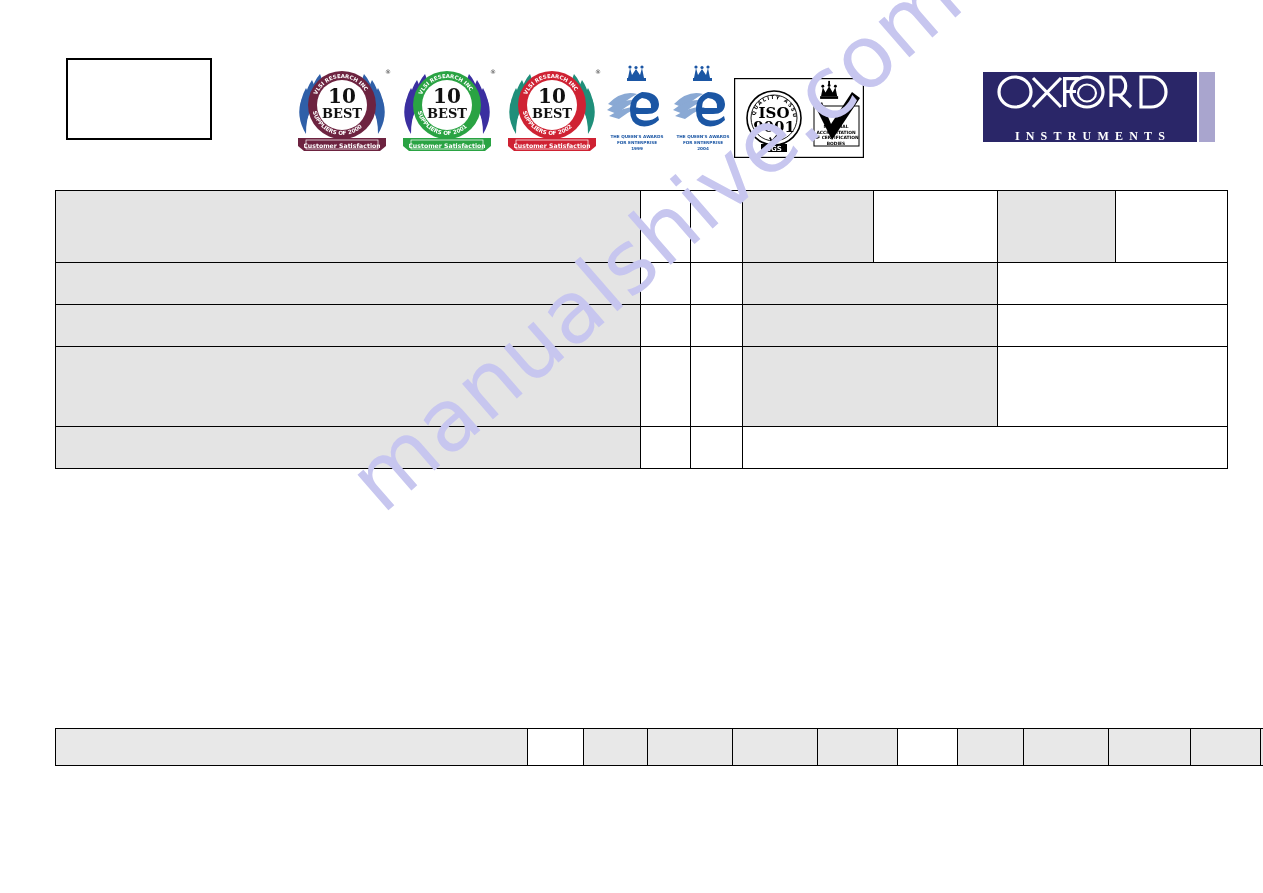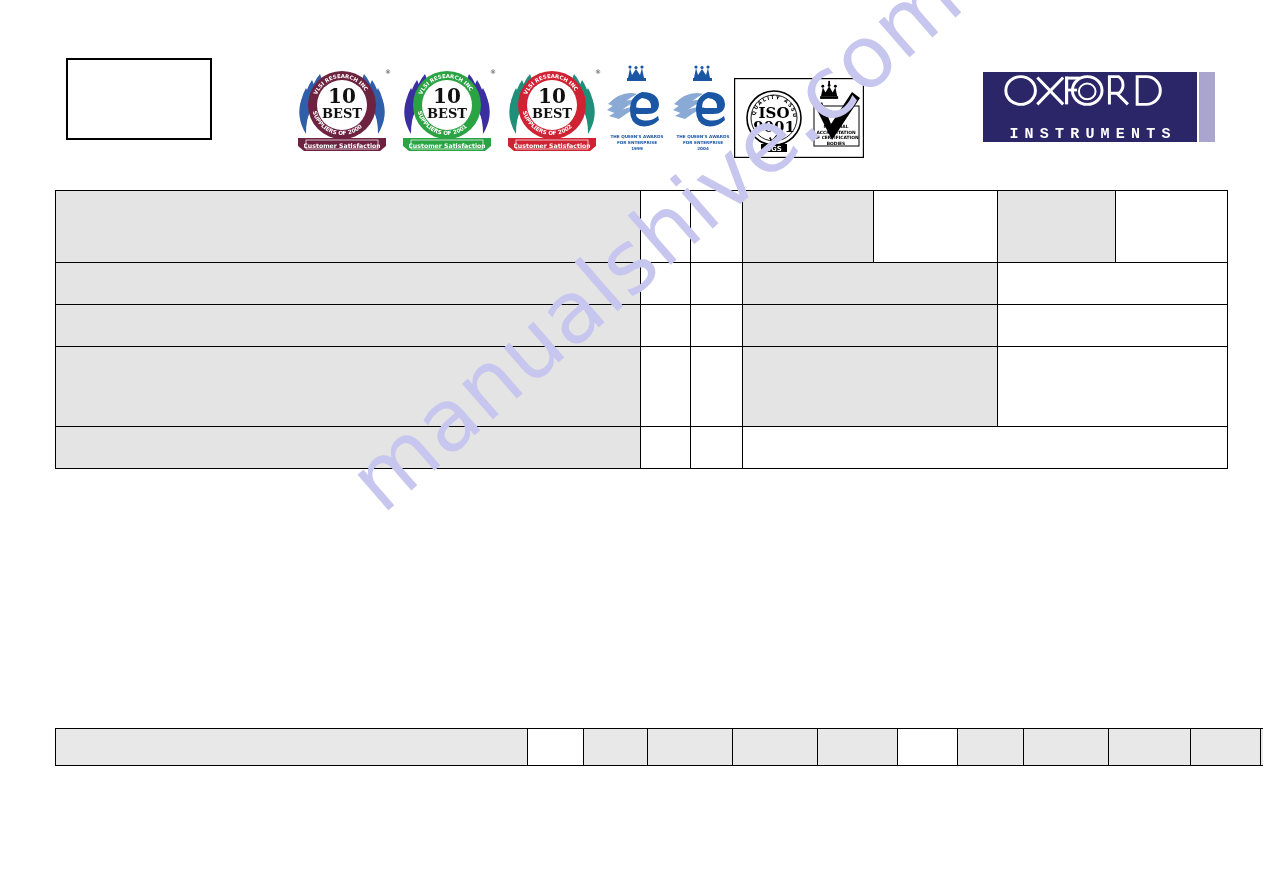--- a/index.html
+++ b/index.html
@@ -127,22 +127,22 @@
     align-items: center;
     justify-content: center;
   }
   .oxford-wordmark {
     width: 190px;
     height: 40px;
     display: block;
   }
   .oxford-sub {
     color: #ffffff;
-    font-family: Liberation Mono, monospace;
-    font-size: 15px;
+    font-family: Liberation Serif, serif;
+    font-size: 12px;
     font-weight: 700;
     letter-spacing: 6.2px;
     line-height: 1;
     margin-top: 18px;
     padding-left: 6px;
   }
   .oxford-bar {
     position: absolute;
     left: 1199px;
     top: 72px;

